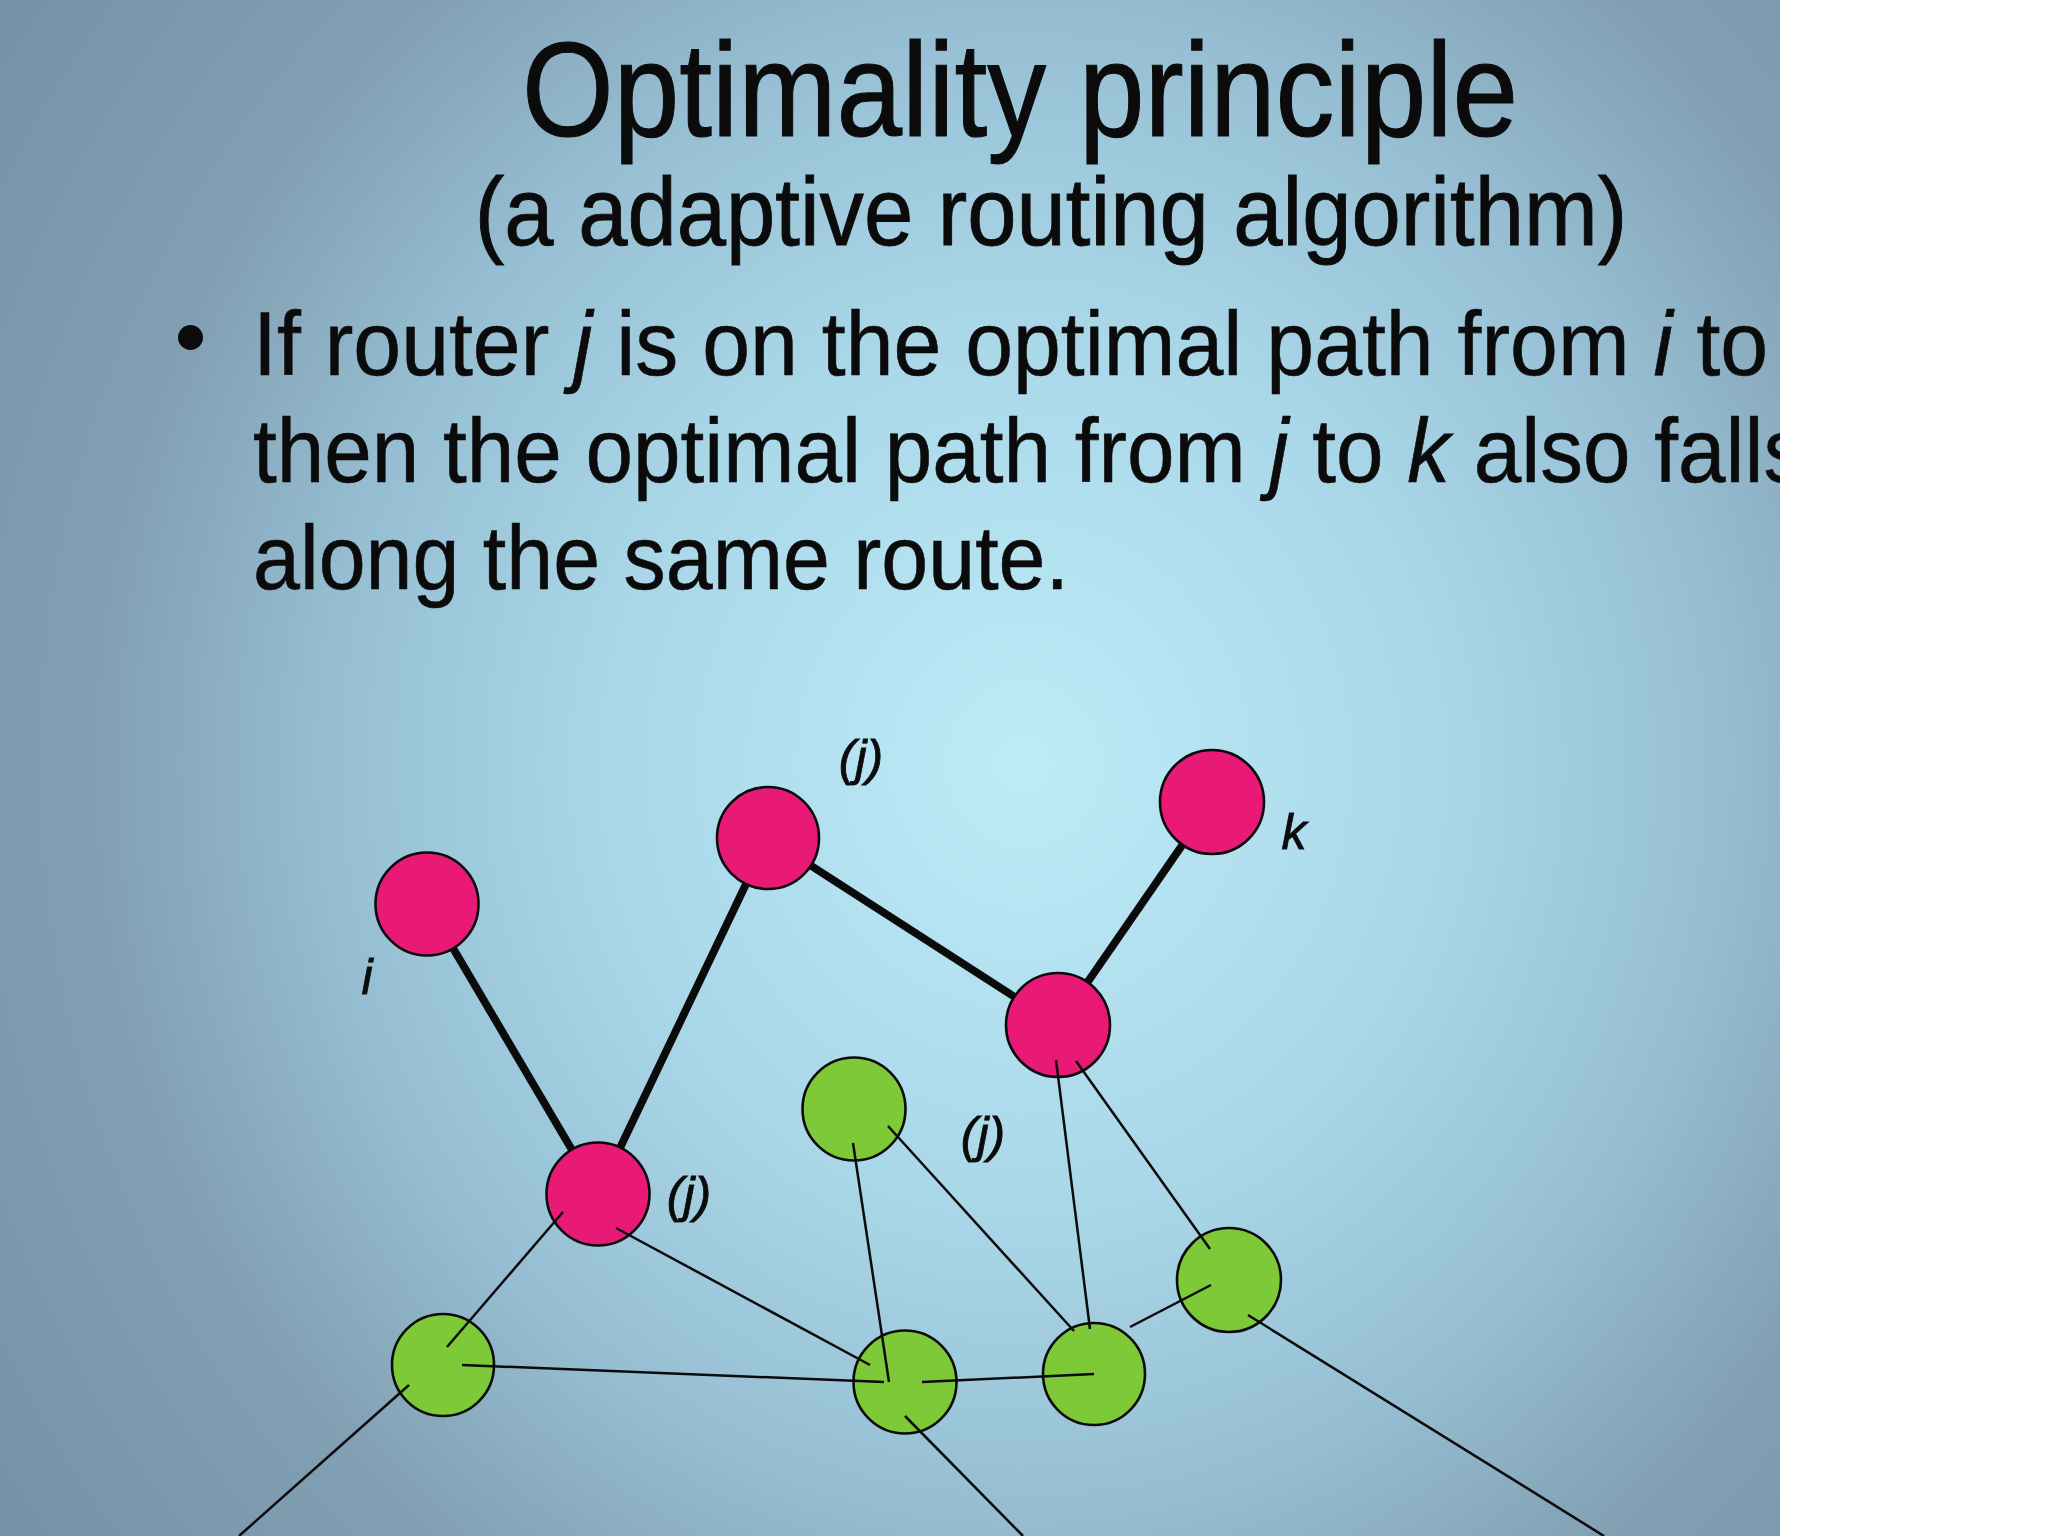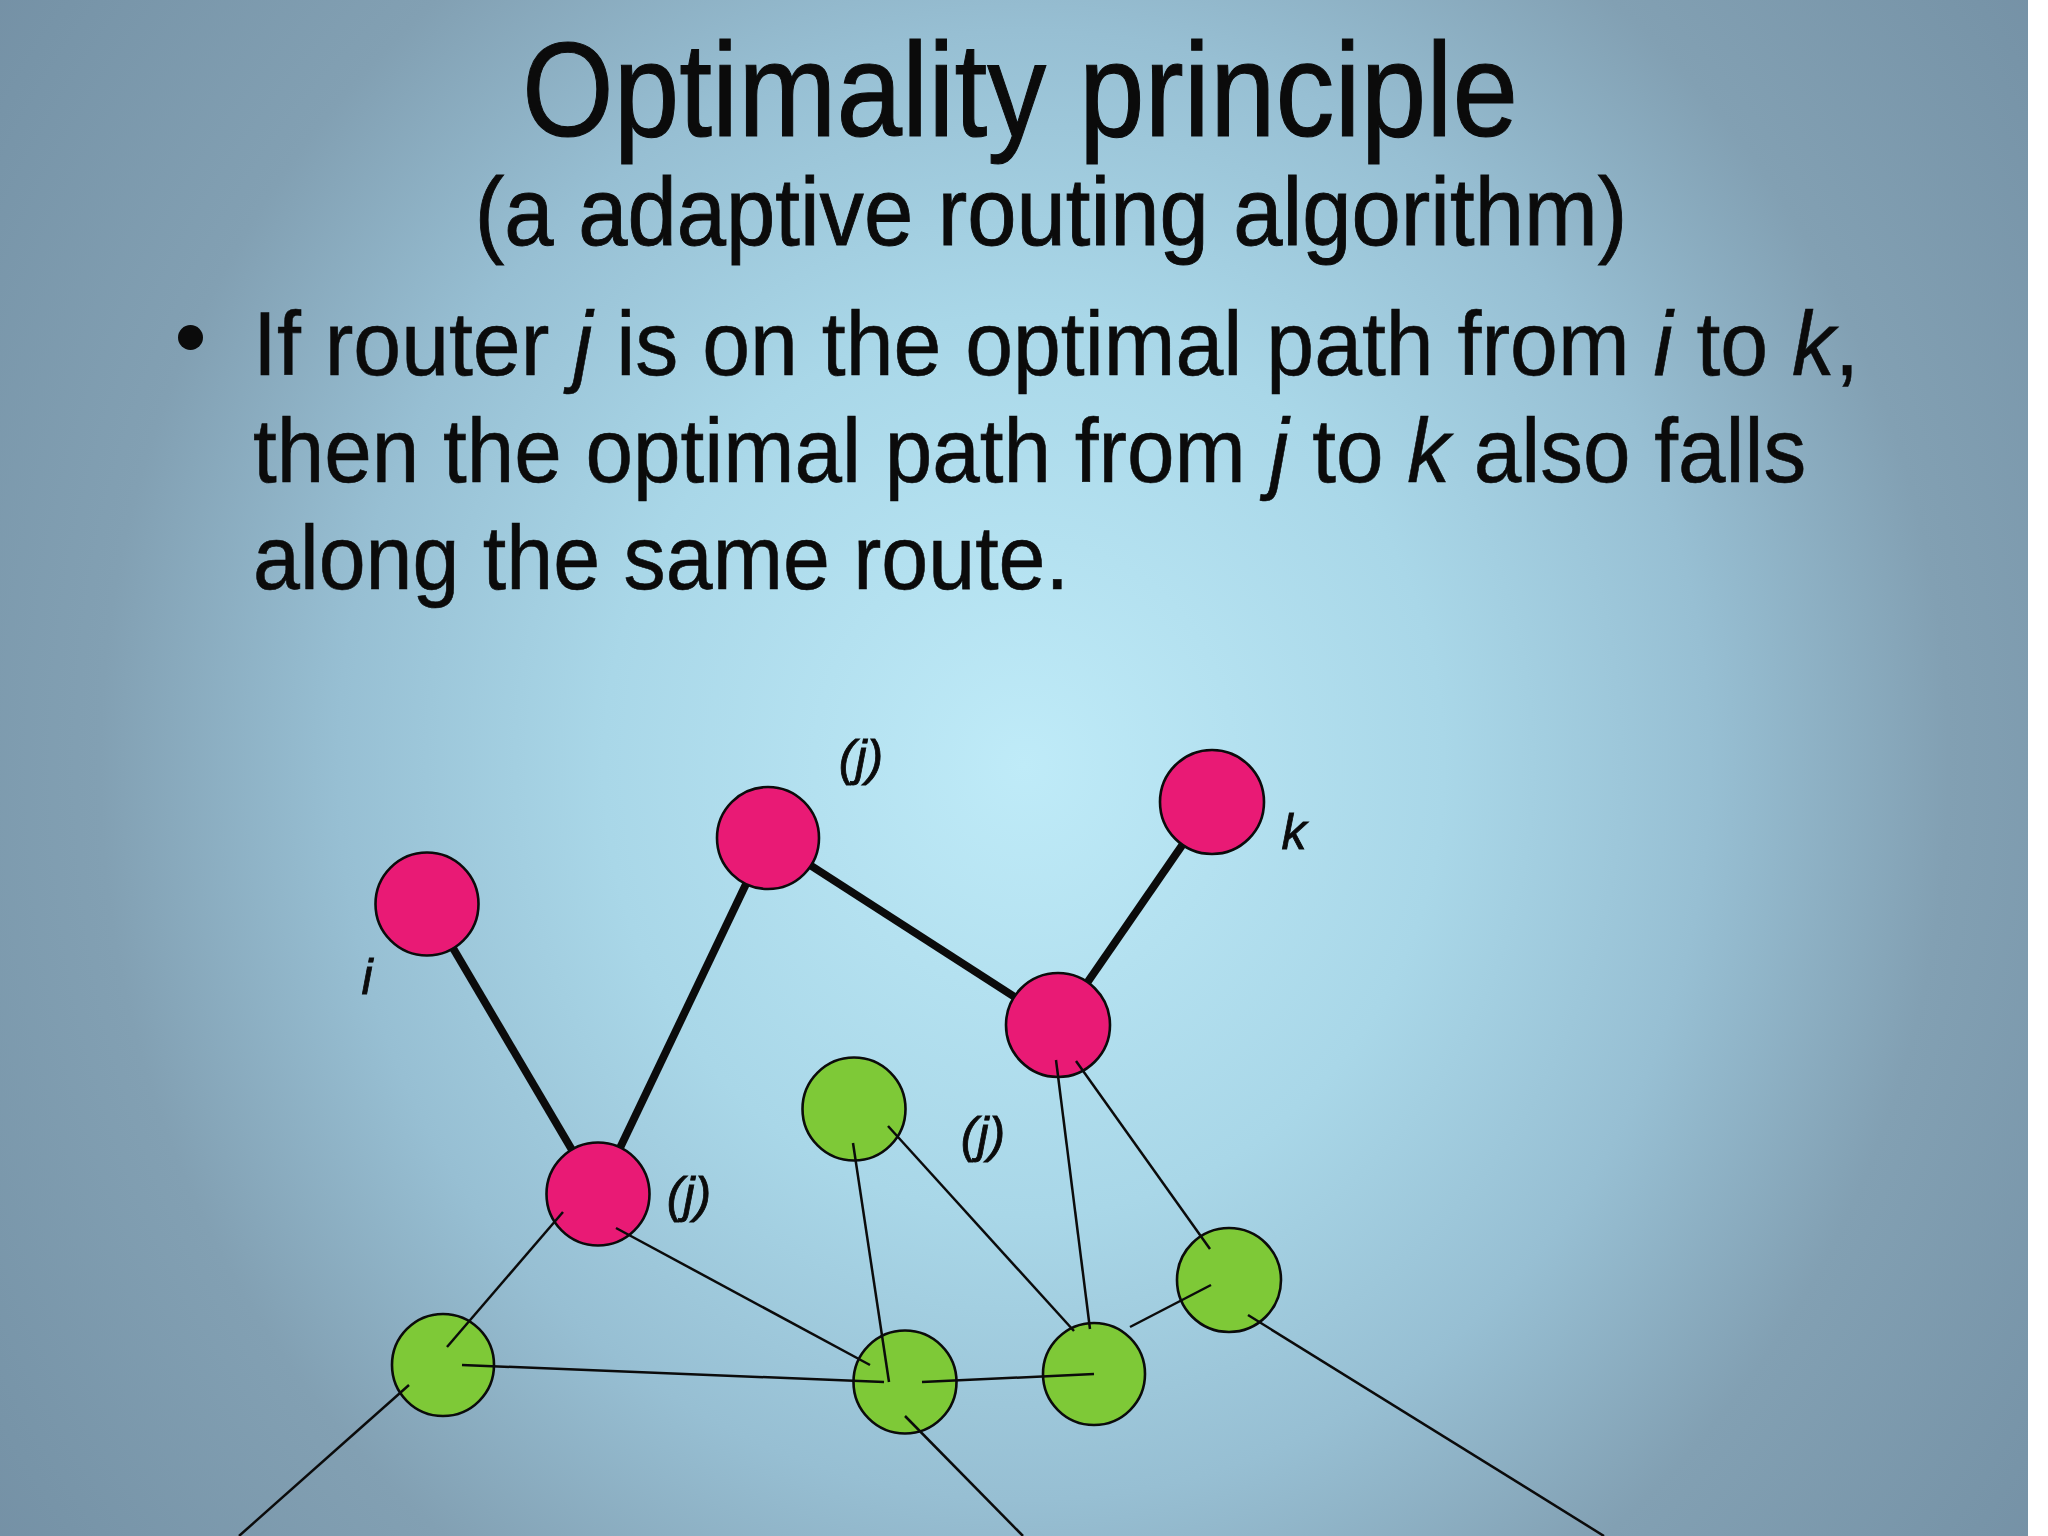--- a/index.html
+++ b/index.html
@@ -1,18 +1,18 @@
 <!DOCTYPE html>
 <html><head>
 <meta charset="utf-8">
 <style>
 html,body{margin:0;padding:0;}
-#slide{position:relative;width:2028px;height:1536px;overflow:hidden;
+#slide{position:relative;width:1768px;height:1536px;overflow:hidden;
   background: radial-gradient(ellipse 1400px 1500px at 1024px 765px, #bfebf8 0%, #a9d7e8 30%, #97bfd3 49%, #82a0b3 66%, #7794a8 85%, #708aa0 100%);
-  font-family:"Liberation Sans",sans-serif;color:#0b0b0b;}
+  font-family:"Liberation Sans",sans-serif;color:#0b0b0b;padding-left:12px;}
 .t{position:absolute;white-space:nowrap;}
 #title{-webkit-text-stroke:1.1px #0b0b0b;font-size:134px;line-height:134px;left:1020px;top:23px;transform:translateX(-50%) scaleX(.880);}
 #subtitle{-webkit-text-stroke:0.9px #0b0b0b;font-size:96px;line-height:96px;left:1051px;top:164px;transform:translateX(-50%) scaleX(.923);}
 #bullet-dot{position:absolute;left:178px;top:325px;width:25px;height:25px;border-radius:50%;background:#0b0b0b;}
 .bl{-webkit-text-stroke:0.6px #0b0b0b;font-size:91px;line-height:91px;left:253px;transform-origin:0 0;}
 #b1{top:298px;transform:scaleX(.945);}
 #b2{top:405px;transform:scaleX(.939);}
 #b3{top:512px;transform:scaleX(.927);}
 svg{position:absolute;left:0;top:0;}
 </style>

